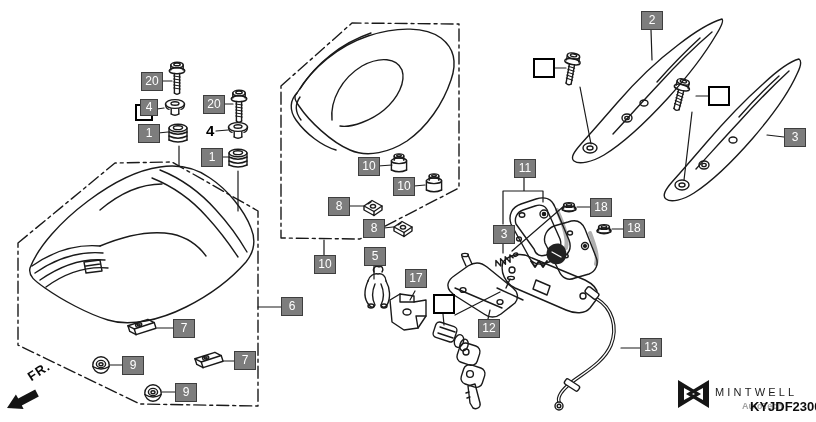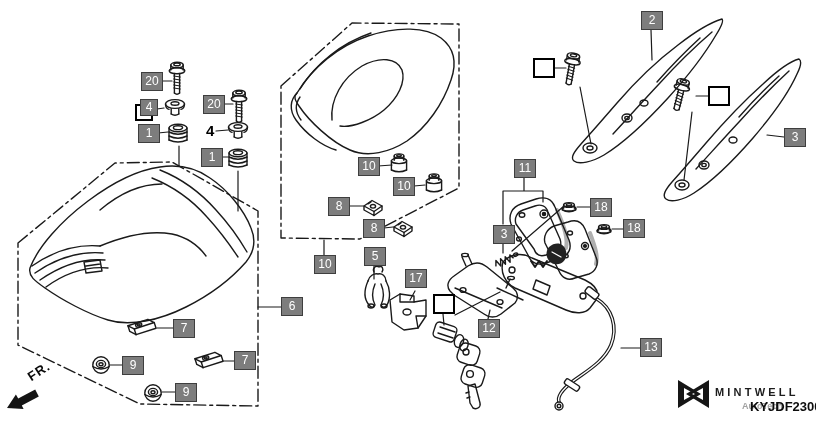--- a/index.html
+++ b/index.html
@@ -7,21 +7,21 @@
          font-family:"Liberation Sans",sans-serif;}
   .art{position:absolute;left:0;top:0;}
   .lbl{position:absolute;box-sizing:border-box;width:22px;height:19px;background:#7d7d7d;
        border:1px solid #3e3e3e;color:#fff;font-size:12px;line-height:16px;text-align:center;
        z-index:5;cursor:pointer;}
   .whitebox{position:absolute;box-sizing:border-box;background:#fff;border:2px solid #000;
        width:22px;height:20px;z-index:4;cursor:pointer;}
   .plain-num{position:absolute;color:#000;font-weight:bold;font-size:15px;z-index:5;}
   .fr-label{position:absolute;left:33px;top:369px;font-size:13px;font-weight:bold;color:#0a0a0a;
        transform:rotate(-33deg);transform-origin:left bottom;letter-spacing:1px;z-index:5;}
-  .brand-name{position:absolute;left:715px;top:386px;font-size:11px;font-weight:bold;
+  .brand-name{position:absolute;left:715px;top:386px;font-size:11px;font-weight:normal;
        color:#1c1c1c;letter-spacing:3.2px;z-index:5;}
   .brand-tagline{position:absolute;left:742px;top:401px;font-size:9px;color:#a2a2a2;z-index:5;font-weight:bold;}
   .diagram-code{position:absolute;left:750px;top:399px;font-size:13px;font-weight:bold;
        color:#0d0d0d;z-index:6;}
 </style>
 </head>
 <body>
 
 <div class="stage">
 

